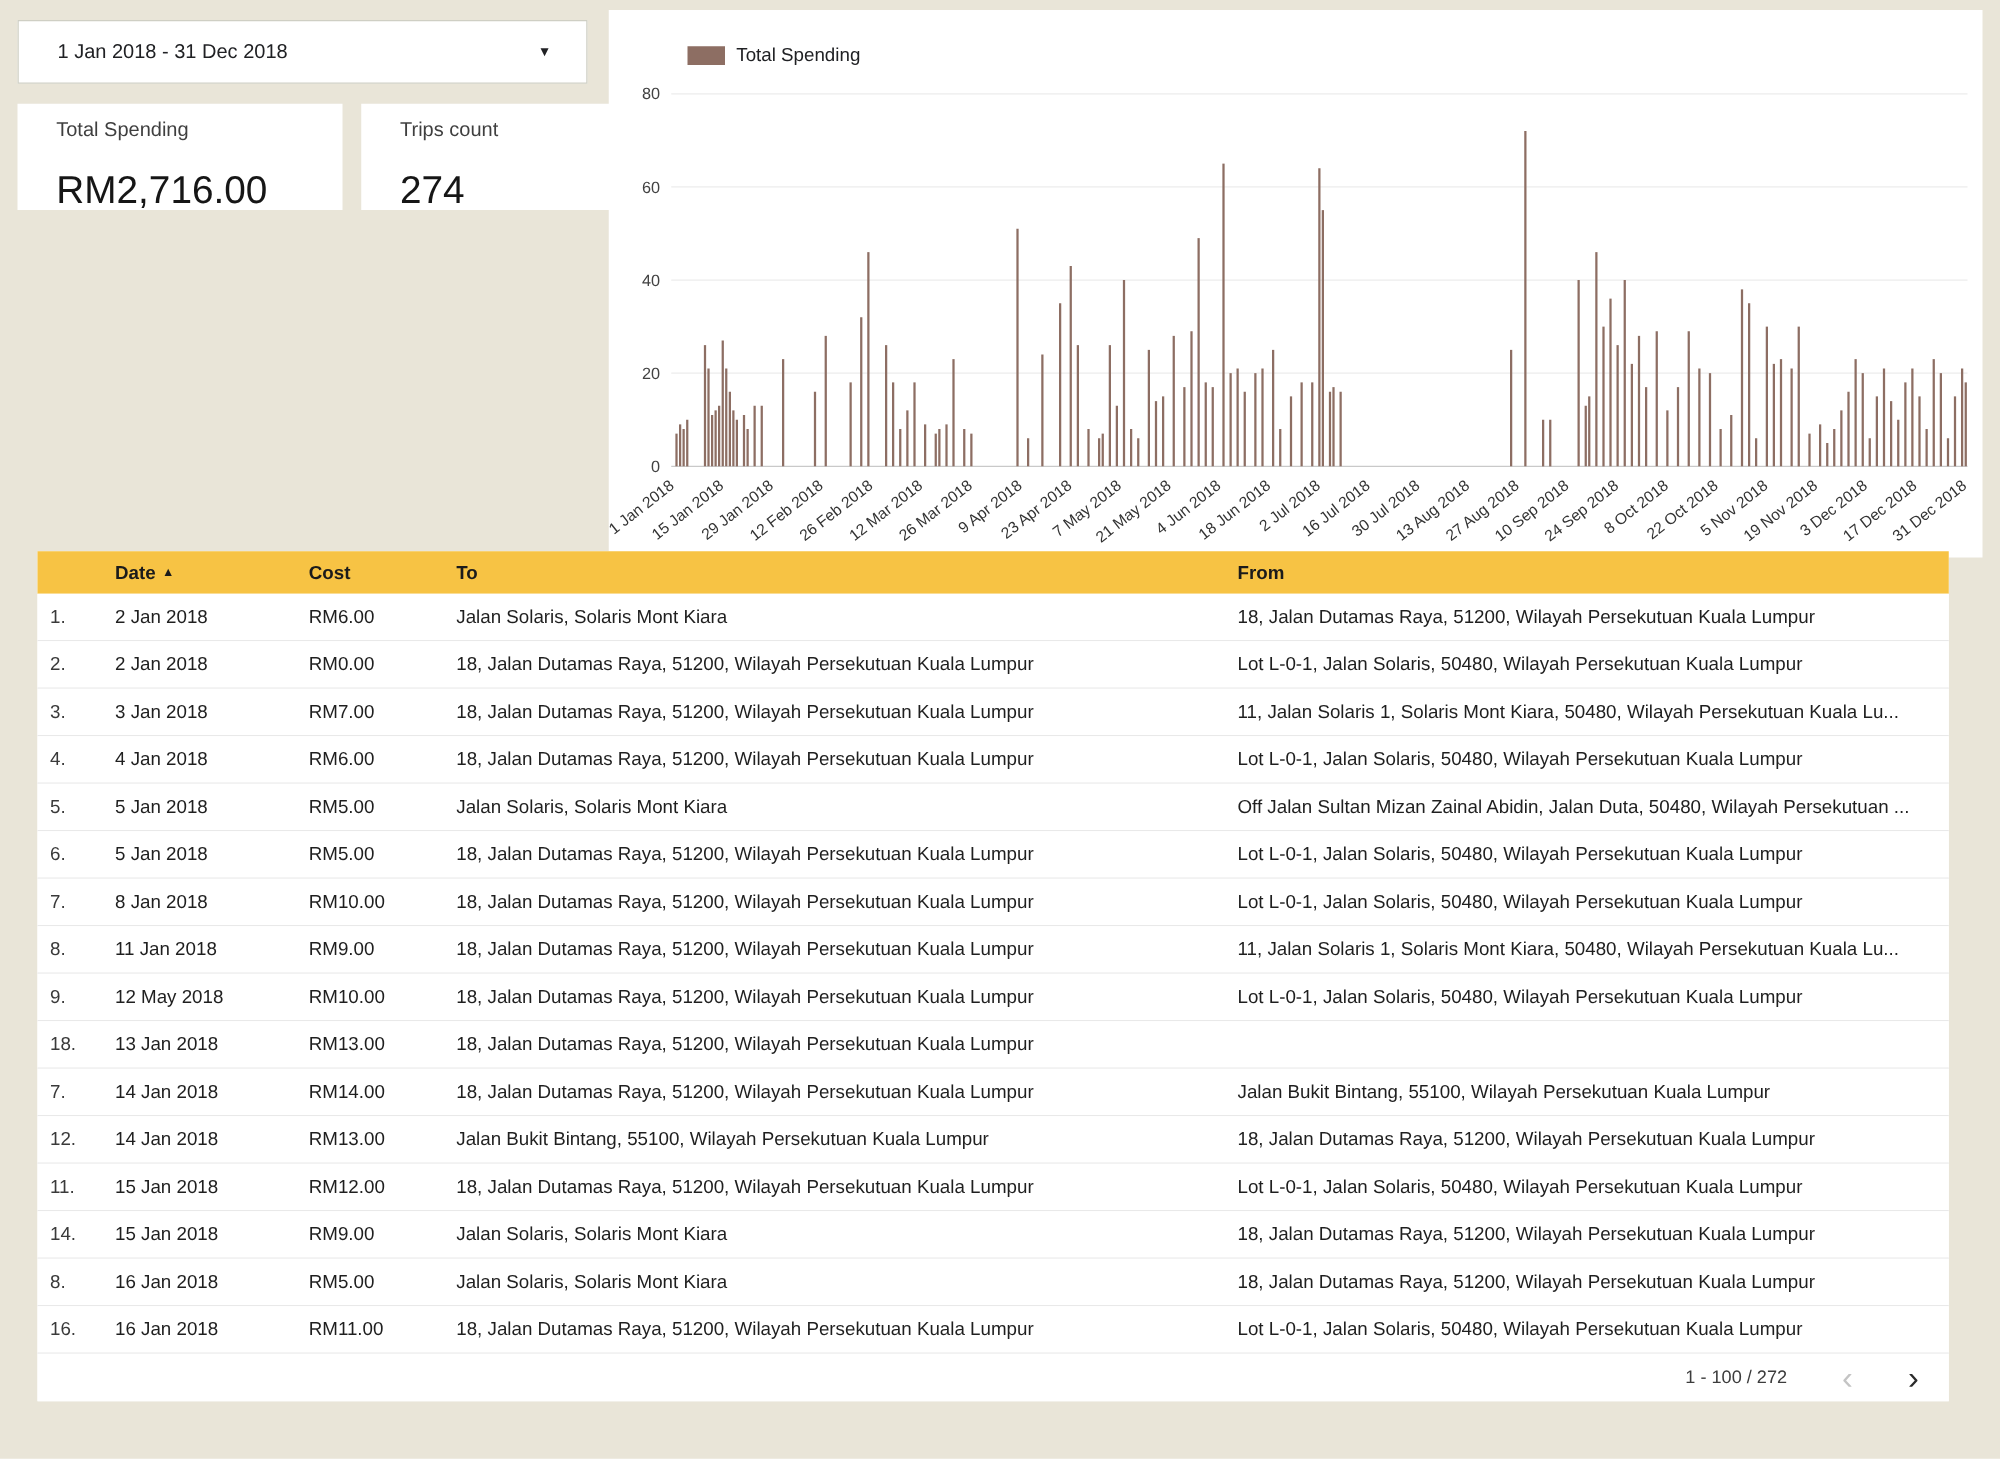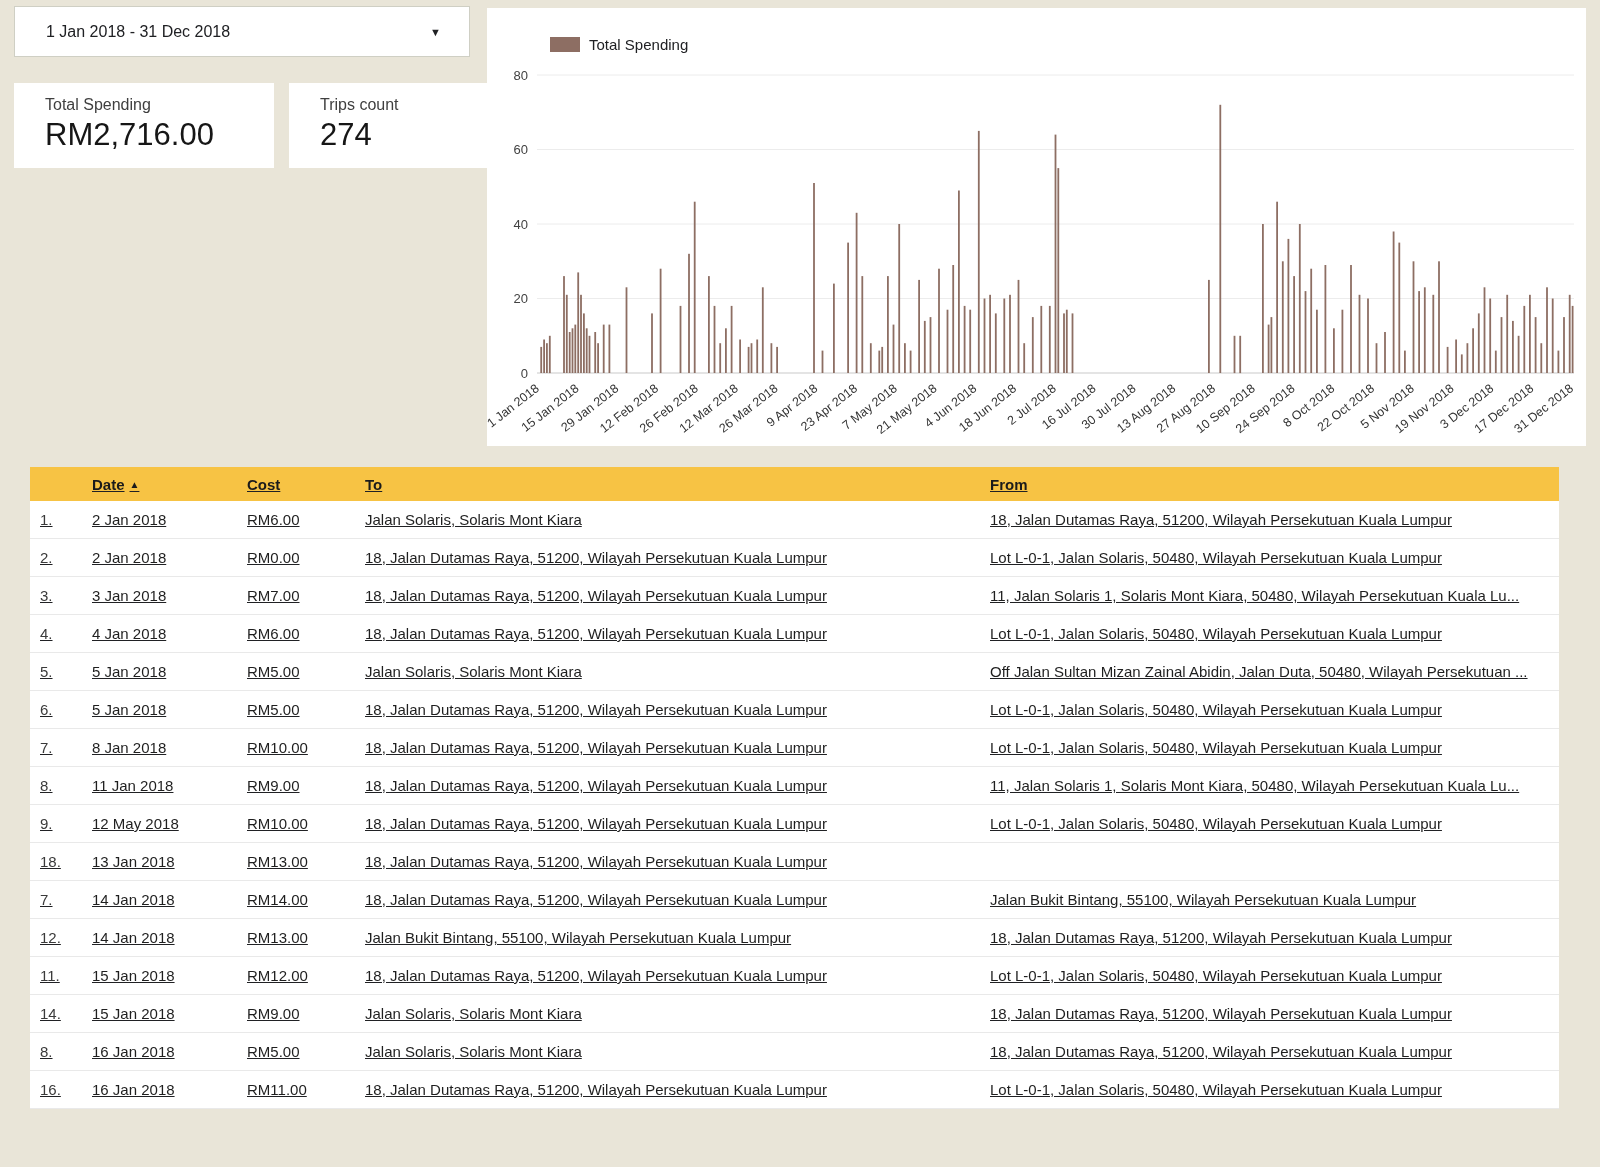--- a/index.html
+++ b/index.html
@@ -8,46 +8,46 @@
     background:#e9e5d8;
     font-family:"Liberation Sans", sans-serif;
     position:relative;
     color:#202124;
     overflow:hidden;
   }
   .panel { position:absolute; background:#ffffff; }
 
   
   #date-filter {
-    left:14px; top:6px; width:456px; height:51px;
+    left:14px; top:16px; width:456px; height:51px;
     border:1px solid #cfcfc4;
     display:flex; align-items:center; justify-content:space-between;
     padding:0 28px 0 31px;
     font-size:16px; cursor:pointer;
   }
   .caret { font-size:11px; color:#202124; }
 
   
   #card-spending { left:14px; top:83px; width:260px; height:85px; padding:13px 0 0 31px; }
   #card-trips    { left:289px; top:83px; width:221px; height:85px; padding:13px 0 0 31px; }
   .card-label { font-size:16px; color:#3f3f3f; }
-  .card-value { font-size:31px; color:#161616; margin-top:3px; }
+  .card-value { font-size:31px; color:#161616; margin-top:20px; }
 
   
   #chart-panel { left:487px; top:8px; width:1099px; height:438px; }
   #legend {
     position:absolute; left:63px; top:28px;
     display:flex; align-items:center; gap:9px;
     font-size:15px; color:#202124; z-index:2;
   }
   .legend-swatch { width:30px; height:15px; display:inline-block; }
   #spend-chart { position:absolute; left:0; top:0; }
 
   
-  #table-panel { left:30px; top:467px; width:1529px;text-decoration:underline; }
+  #table-panel { left:30px; top:441px; width:1529px; }
   .t-header {
     display:grid; grid-template-columns:62px 155px 118px 625px 1fr;
     height:34px; align-items:center;
     font-weight:bold; font-size:15px; color:#1b1b1b;
   }
   .t-row {
     display:grid; grid-template-columns:62px 155px 118px 625px 1fr;
     height:38px; align-items:center;
     border-bottom:1px solid #e9e9e9;
     font-size:15px; color:#1f1f1f; background:#fff;
@@ -371,13 +371,18 @@
         <div class="cell">18, Jalan Dutamas Raya, 51200, Wilayah Persekutuan Kuala Lumpur</div>
       </div>
       <div class="t-row">
         <div class="cell num">16.</div>
         <div class="cell">16 Jan 2018</div>
         <div class="cell">RM11.00</div>
         <div class="cell">18, Jalan Dutamas Raya, 51200, Wilayah Persekutuan Kuala Lumpur</div>
         <div class="cell">Lot L-0-1, Jalan Solaris, 50480, Wilayah Persekutuan Kuala Lumpur</div>
       </div>
     </div>
+  <div id="pagination">
+    <span>1 - 100 / 272</span>
+    <span class="pg-btn pg-prev">‹</span>
+    <span class="pg-btn pg-next">›</span>
+  </div>
 </div>
 
 </body></html>

